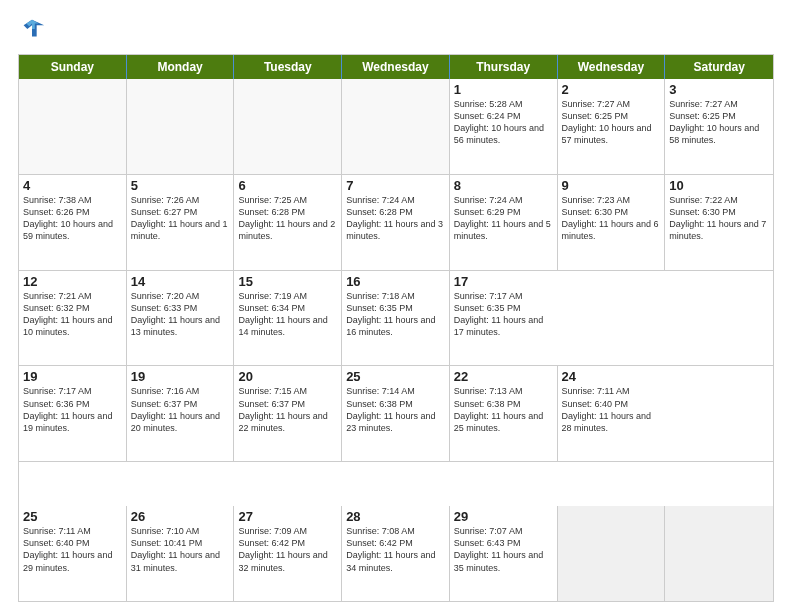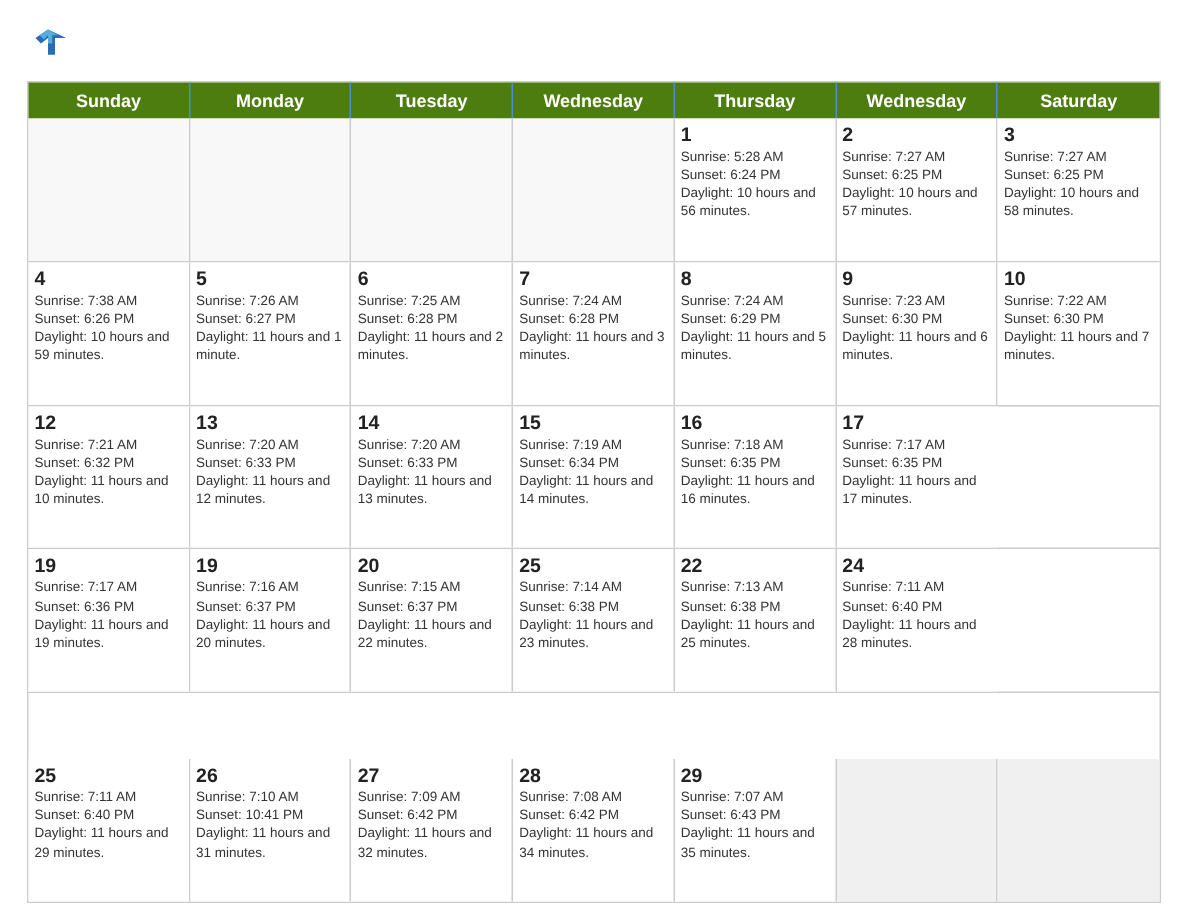--- a/index.html
+++ b/index.html
@@ -214,26 +214,20 @@
           </div>
         </div>
         <div class="cal-row">
           <div class="cal-cell">
             <span class="day-num">12</span>
             <div class="day-info">Sunrise: 7:21 AM
 Sunset: 6:32 PM
 Daylight: 11 hours and 10 minutes.</div>
           </div>
           <div class="cal-cell">
-            <span class="day-num">13</span>
-            <div class="day-info">Sunrise: 7:20 AM
-Sunset: 6:33 PM
-Daylight: 11 hours and 12 minutes.</div>
-          </div>
-          <div class="cal-cell">
             <span class="day-num">14</span>
             <div class="day-info">Sunrise: 7:20 AM
 Sunset: 6:33 PM
 Daylight: 11 hours and 13 minutes.</div>
           </div>
           <div class="cal-cell">
             <span class="day-num">15</span>
             <div class="day-info">Sunrise: 7:19 AM
 Sunset: 6:34 PM
 Daylight: 11 hours and 14 minutes.</div>

